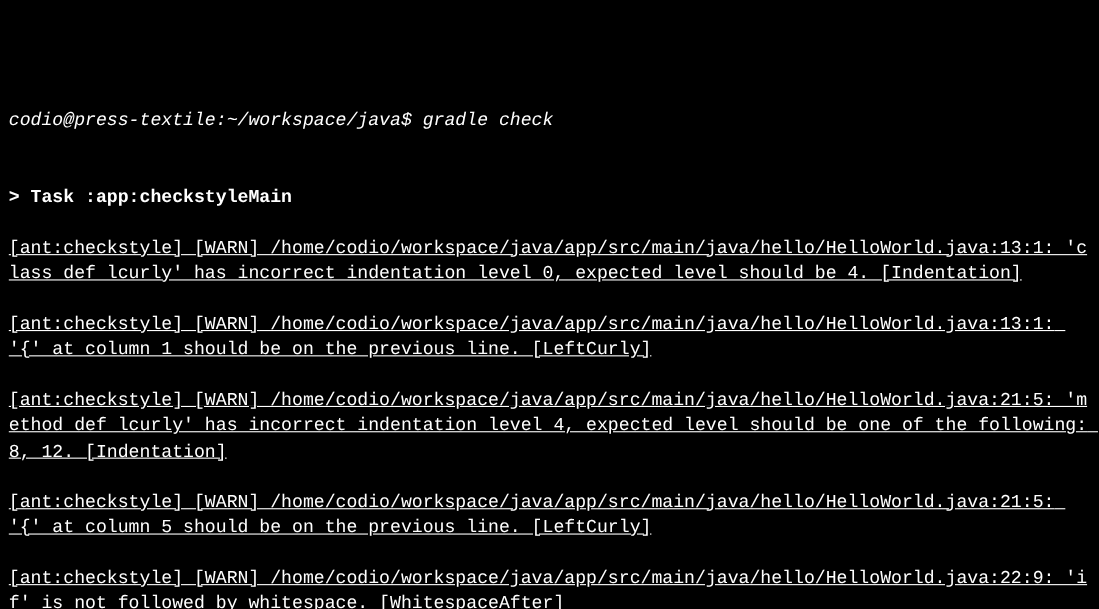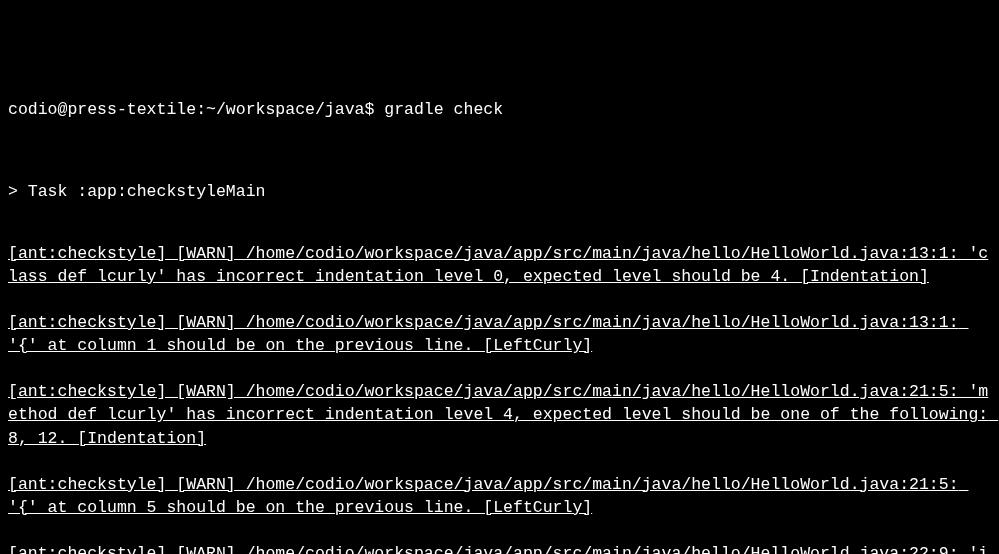--- a/index.html
+++ b/index.html
@@ -14,26 +14,27 @@
       font-size: 16.5px;
       line-height: 1.4;
       padding: 6px 8px;
       width: 999px;
       height: 554px;
       overflow: hidden;
       white-space: pre-wrap;
       word-break: break-all;
     }
     .prompt-line {
-      margin-bottom: 12px;
+      margin-bottom: 0;
+      font-style: italic;
     }
     .task-header {
-      font-weight: normal;
+      font-weight: bold;
       margin-top: 23px;
-      margin-bottom: 16px;
+      margin-bottom: 0;
     }
     .log-line {
       margin: 0;
       text-decoration: underline;
     }
   </style>
 </head>
 <body>
 
 

